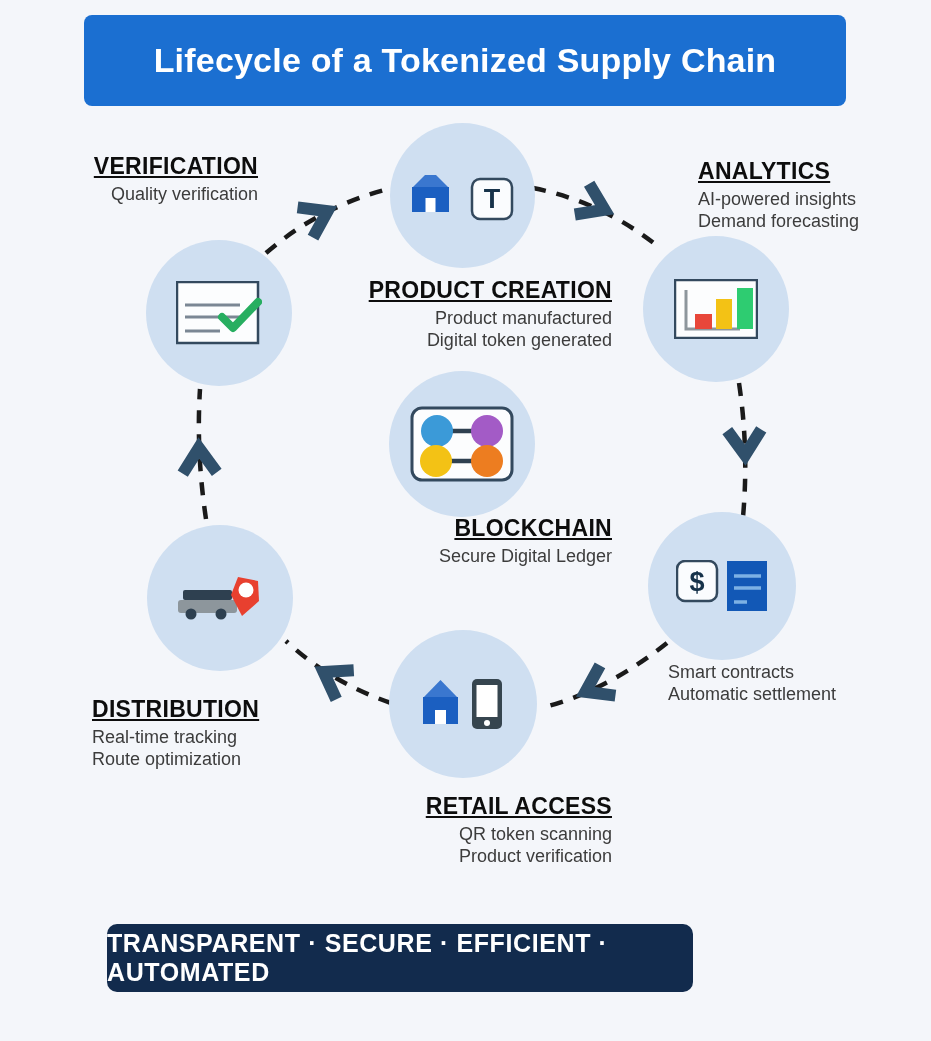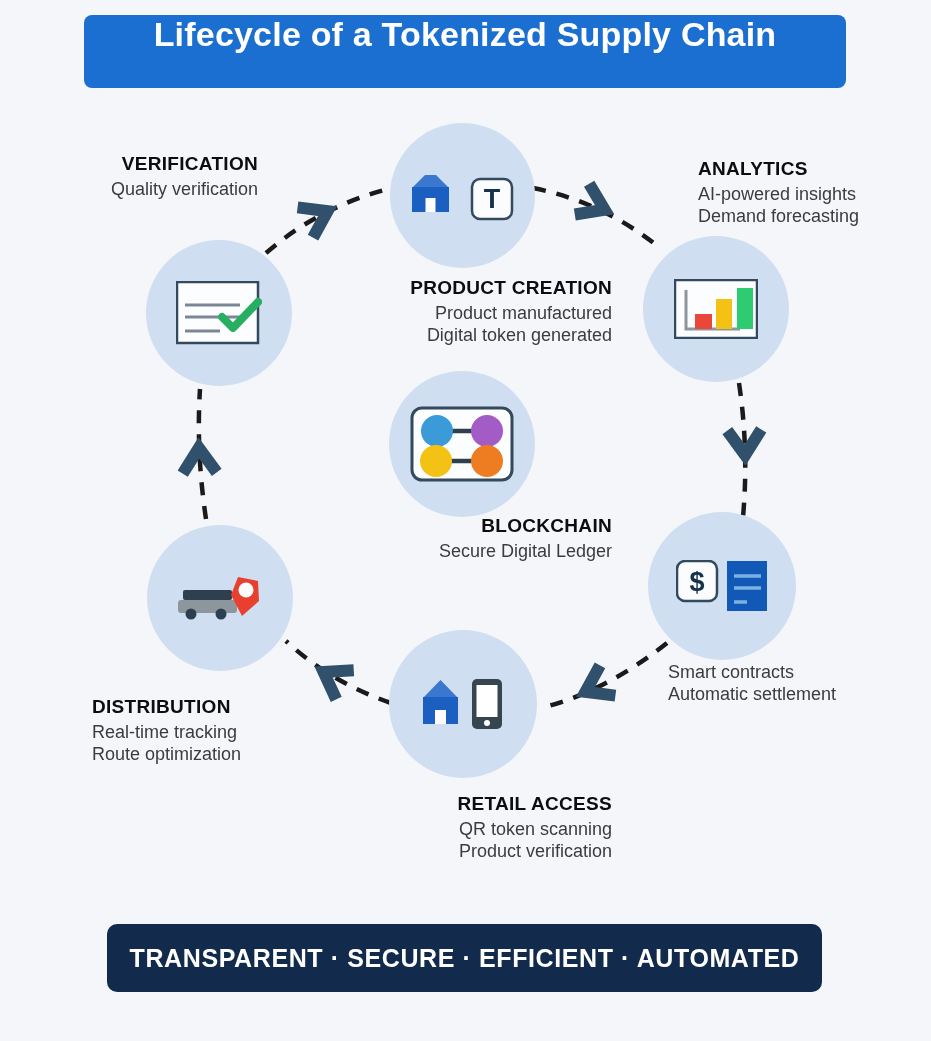--- a/index.html
+++ b/index.html
@@ -10,53 +10,53 @@
     --bar_yellow:#f3c215; --bar_green:#2ecc71; --node_purple:#a35bc6;
     --node_orange:#ed7d20; --node_blue:#3b9ad8; --pin_red:#e8402f;
     --truck_gray:#8d969c; --doc_blue:#1258b6; --doc_line:#7cb1e4;
     --phone_dark:#36454f; --heading_text:#0d0d0d; --sub_text:#3c3c3c;
     --white:#ffffff;
   }
   *{box-sizing:border-box; margin:0; padding:0;}
   body{font-family:"Liberation Sans", sans-serif; background:#fff;}
   .canvas{position:relative; width:931px; height:1041px; background:var(--background); overflow:hidden;}
 
-  .title-banner{position:absolute; left:84px; top:15px; width:762px; height:73px;
-    background:var(--banner_blue); border-radius:8px; display:flex; justify-content:center;}
+  .title-banner{position:absolute; left:84px; top:15px; width:762px; height:91px;
+    background:var(--banner_blue); border-radius:8px; display:flex; align-items:center; justify-content:center;}
   .title-banner h1{color:var(--white); font-size:34px; font-weight:bold; letter-spacing:.2px;}
 
   .arrows{position:absolute; left:0; top:0; width:931px; height:1041px; pointer-events:none;}
   .flow-line{fill:none; stroke:var(--dash); stroke-width:4.5; stroke-dasharray:13 11; stroke-linecap:butt;}
   .flow-chevron{fill:none; stroke:var(--chevron); stroke-width:12; stroke-linejoin:miter; stroke-linecap:butt;}
 
   .node-circle{position:absolute; border-radius:50%; background:var(--circle_fill);
     display:flex; align-items:center; justify-content:center;}
   .c-product{left:390px; top:123px; width:145px; height:145px;}
   .c-verification{left:146px; top:240px; width:146px; height:146px;}
   .c-analytics{left:643px; top:236px; width:146px; height:146px;}
   .c-blockchain{left:389px; top:371px; width:146px; height:146px;}
   .c-payment{left:648px; top:512px; width:148px; height:148px;}
   .c-distribution{left:147px; top:525px; width:146px; height:146px;}
   .c-retail{left:389px; top:630px; width:148px; height:148px;}
 
   .node-text{position:absolute;}
-  .node-text .node-title{font-size:19px; font-weight:bold; color:var(--heading_text); letter-spacing:.3px; line-height:1.2; margin-bottom:3px;}
+  .node-text .node-title{font-size:23px; font-weight:bold; color:var(--heading_text); letter-spacing:.3px; line-height:1.2; margin-bottom:3px;text-decoration:underline;}
   .node-text .node-sub{font-size:18px; color:var(--sub_text); line-height:1.22;}
   .t-center{text-align:right; left:312px; width:300px;}
   .t-left{text-align:left;}
   .t-right{text-align:right;}
   .t-product{top:277px;}
   .t-verification{right:673px; top:153px; width:230px;}
   .t-analytics{left:698px; top:158px; width:220px;}
   .t-blockchain{top:515px;}
   .t-payment{left:668px; top:662px; width:230px;}
   .t-distribution{left:92px; top:696px; width:220px;}
   .t-retail{top:793px;}
 
-  .footer-banner{position:absolute; left:107px; top:924px; width:715px; height:68px;
+  .footer-banner{position:absolute; left:107px; top:924px; width:586px; height:68px;
     background:var(--footer_navy); border-radius:10px; display:flex; align-items:center; justify-content:center;}
   .footer-banner span{color:var(--white); font-size:25px; font-weight:bold; letter-spacing:.6px;}
 
   
   .f-roof{fill:var(--icon_blue_light);} .f-house{fill:var(--icon_blue);}
   .f-white{fill:var(--white);}
   .panel{fill:#fcfdfe; stroke:var(--icon_border); stroke-width:2.5;}
   .ln-gray{stroke:#7b8794; stroke-width:3;}
   .check{stroke:var(--check_green); stroke-width:8; fill:none; stroke-linecap:round; stroke-linejoin:round;}
   .axis{stroke:var(--truck_gray); stroke-width:3; fill:none;}

